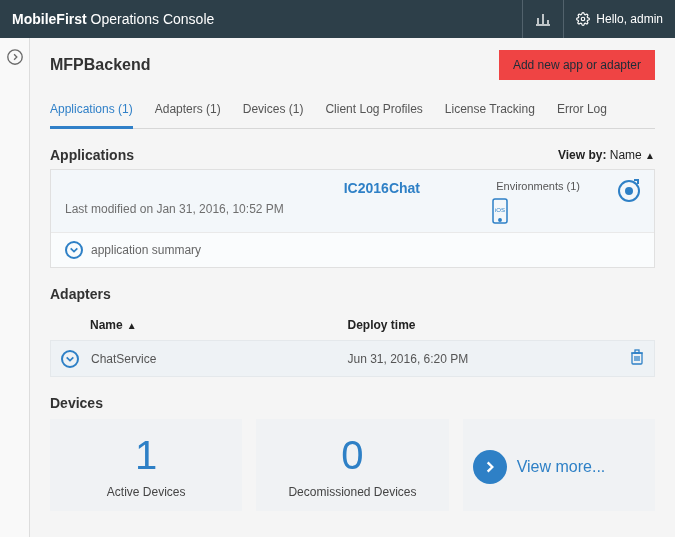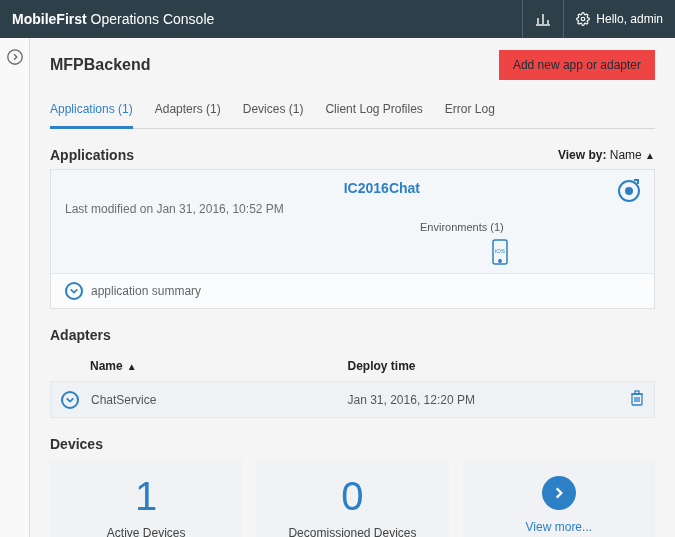--- a/index.html
+++ b/index.html
@@ -99,21 +99,21 @@
     background: #fff;
   }
   .app-card .row1 {
     display: flex;
     align-items: flex-start;
     padding: 10px 14px 8px 14px;
     background: #f3f7fa;
     position: relative;
   }
   .app-card .col-left { flex: 1; }
-  .app-card .col-mid { width: 160px; font-size: 11px; color: #555; text-align: left; margin-top: 41px;}
+  .app-card .col-mid { width: 160px; font-size: 11px; color: #555; text-align: right;}
   .app-card .col-right { width: 60px; display:flex; justify-content:flex-end; }
   .app-title { color: #2e80c6; font-size: 14px; font-weight: 700; text-align: right; }
   .app-sub { color: #6e6e6e; font-size: 12px; margin-top: 6px; }
   .env-ico { margin-top:6px; display:flex; justify-content:center; }
   .ring {
     width: 22px; height: 22px; border: 2px solid #2e80c6; border-radius: 50%;
     display:flex; align-items:center; justify-content:center;
     position: relative;
   }
   .ring::before {
@@ -152,22 +152,22 @@
   }
   .trash { color:#2e80c6; cursor:pointer; text-align:right;}
   .devices-row { display:flex; gap:14px; margin-top:8px;}
   .dev-card {
     flex:1; background:#f0f2f4; padding:16px 10px 12px;
     text-align:center;
   }
   .dev-big { color:#2e80c6; font-size:40px; font-weight:300; line-height:1;}
   .dev-lbl { font-size:12px; color:#444; margin-top:10px;}
   .view-more {
-    display:flex; flex-direction:column; align-items:center; gap:10px;
-    color:#2e80c6; font-size:12px;
+    display:flex; flex-direction:row; align-items:center; gap:10px;
+    color:#2e80c6; font-size:16px;
   }
   .big-circle {
     width:34px; height:34px; border-radius:50%; background:#2e80c6; color:#fff;
     display:flex; align-items:center; justify-content:center; cursor:pointer;
   }
   .caret-up { font-size:10px; }
   .phone-svg { width:18px; height:26px; }
 </style>
 </head>
 <body>
@@ -209,20 +209,21 @@
     <div class="header-row">
       <div class="page-title">MFPBackend</div>
       <button class="btn-primary">Add new app or adapter</button>
     </div>
 
     <div class="tabs">
       <div class="tab active">Applications (1)</div>
       <div class="tab">Adapters (1)</div>
       <div class="tab">Devices (1)</div>
       <div class="tab">Client Log Profiles</div>
+      <div class="tab">License Tracking</div>
       <div class="tab">Error Log</div>
     </div>
 
     <div class="section-row">
       <div class="section-title" style="margin:0">Applications</div>
       <div class="sortby">
         <b>View by:</b>
         <span>Name</span>
         <span class="caret-up">▲</span>
       </div>
@@ -270,21 +271,21 @@
       <div>Deploy time</div>
       <div></div>
     </div>
     <div class="adp-row">
       <div class="chev-circle">
         <svg viewBox="0 0 12 12" fill="none" stroke="#2e80c6" stroke-width="2">
             <polyline points="2 4 6 8 10 4"></polyline>
           </svg>
       </div>
       <div>ChatService</div>
-      <div>Jan 31, 2016, 12:20 PM</div>
+      <div>Jun 31, 2016, 6:20 PM</div>
       <div class="trash">
         <svg width="14" height="16" viewBox="0 0 14 16" fill="none" stroke="#2e80c6" stroke-width="1.3">
           <rect x="2" y="4" width="10" height="11" rx="1"></rect>
             <line x1="5" y1="7" x2="5" y2="12"></line>
             <line x1="7" y1="7" x2="7" y2="12"></line>
             <line x1="9" y1="7" x2="9" y2="12"></line>
             <line x1="1" y1="4" x2="13" y2="4"></line>
             <rect x="5" y="1" width="4" height="3"></rect>
         </svg>
       </div>

